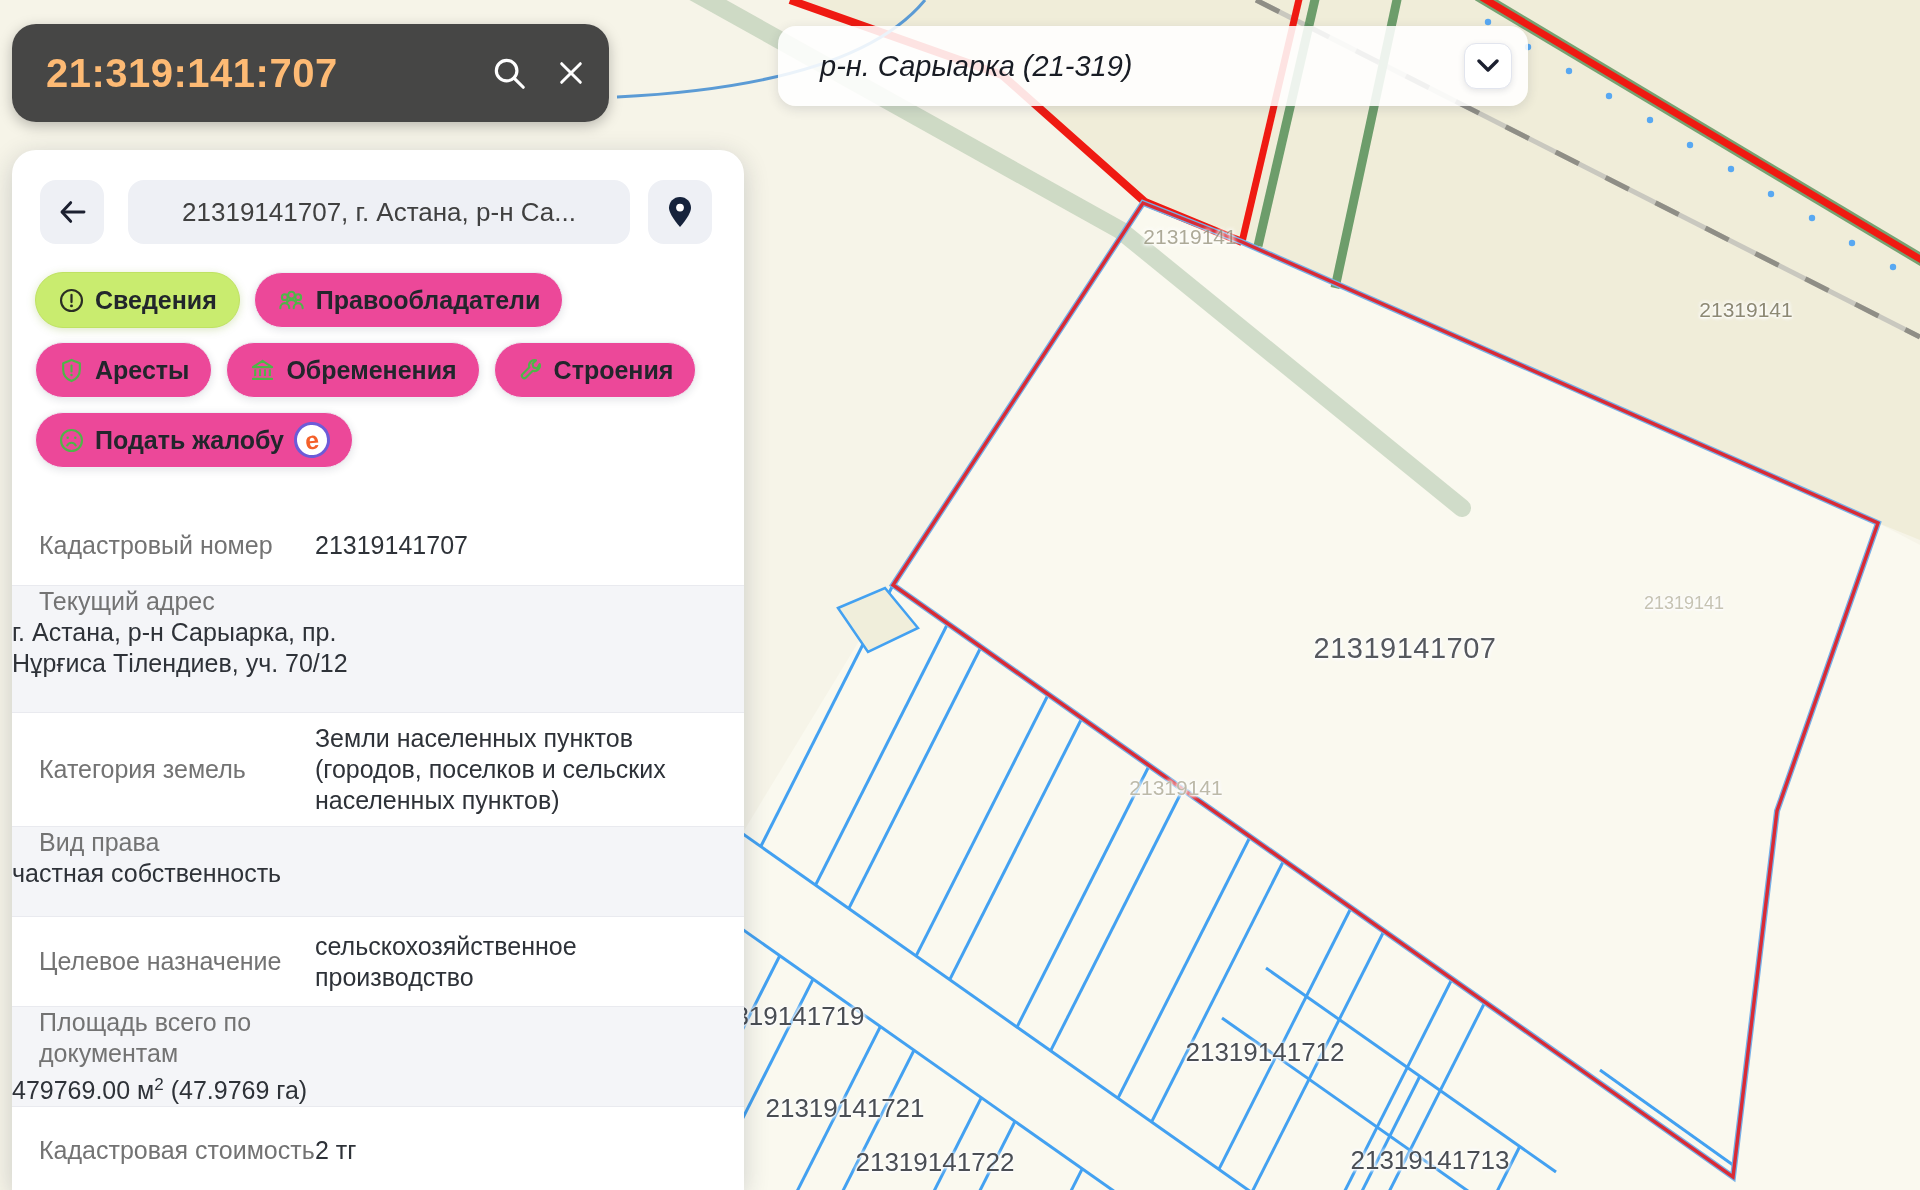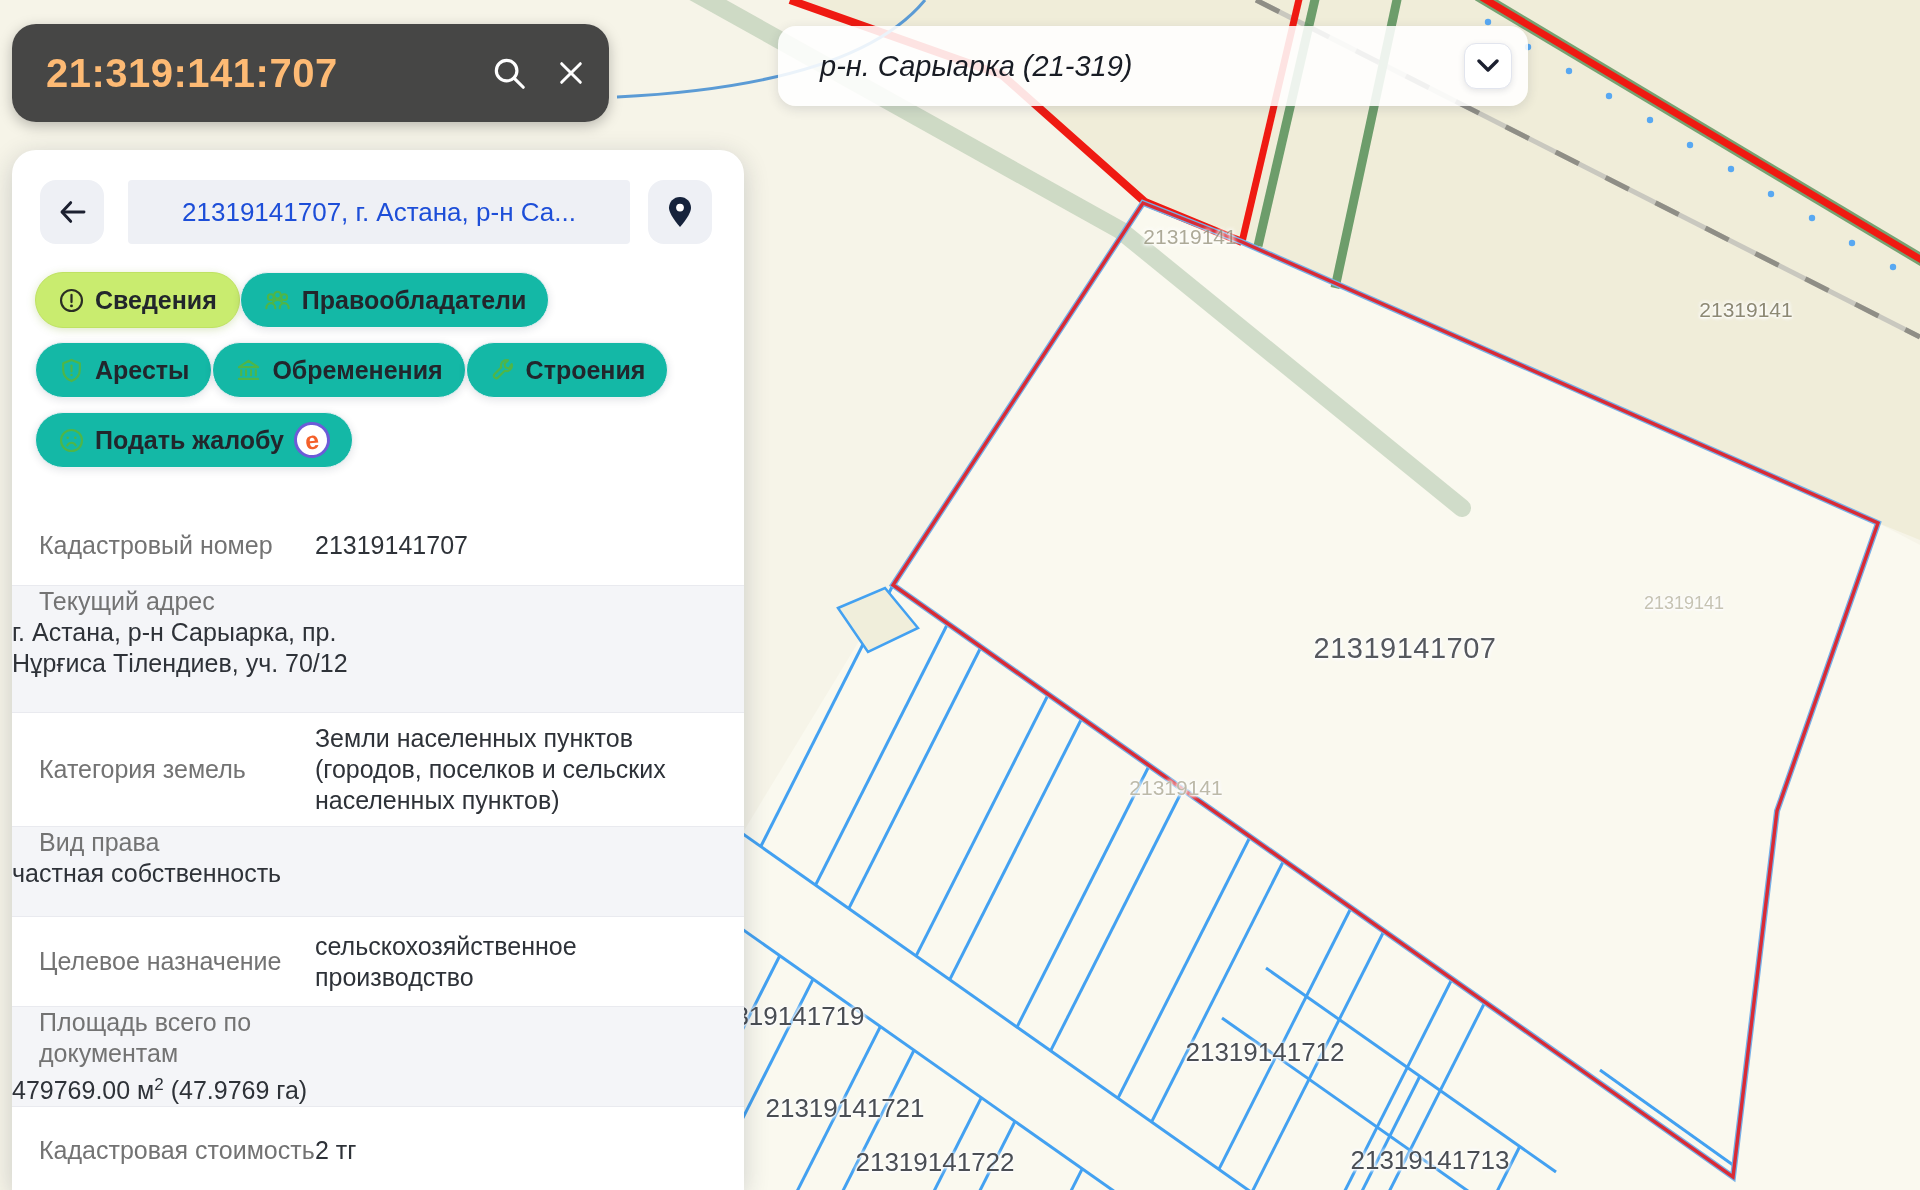--- a/index.html
+++ b/index.html
@@ -33,24 +33,24 @@
   .chev-btn { width:48px; height:46px; background:#fff; border:1px solid #e2e5ee; border-radius:12px;
     display:flex; align-items:center; justify-content:center; margin-right:16px;
     box-shadow:0 2px 6px rgba(40,50,70,.12); cursor:pointer; }
 
   
   .panel { position:absolute; left:12px; top:150px; width:732px; height:1040px;
     background:#fff; border-radius:24px 24px 0 0; box-shadow:0 6px 26px rgba(30,40,60,.20); overflow:hidden; }
   .sq-btn { position:absolute; width:64px; height:64px; top:30px; background:#eef0f5;
     border-radius:16px; display:flex; align-items:center; justify-content:center; cursor:pointer; }
   .addr-chip { position:absolute; left:116px; top:30px; width:502px; height:64px; background:#eef0f5;
-    border-radius:4px; display:flex; align-items:center; justify-content:center;
-    font-size:26px; color:#1d4ed8; font-weight:500; cursor:pointer; }
-  .pill-row { position:absolute; left:0; width:732px; padding-left:23px; display:flex; }
-  .pill { height:56px; border-radius:28px; background:#14b8a6; display:flex; align-items:center;
+    border-radius:16px; display:flex; align-items:center; justify-content:center;
+    font-size:26px; color:#404040; font-weight:500; cursor:pointer; }
+  .pill-row { position:absolute; left:0; width:732px; padding-left:23px; display:flex; gap:14px; }
+  .pill { height:56px; border-radius:28px; background:#ec4899; display:flex; align-items:center;
     gap:10px; padding:0 22px; font-size:25px; font-weight:600; color:#22262c;
     border:1px solid #eef0f4; box-shadow:0 2px 9px rgba(25,35,60,.12); cursor:pointer; white-space:nowrap; }
   .pill.active { background:#c9ec6f; border-color:#bfe263; box-shadow:0 2px 8px rgba(120,160,30,.25); }
   .elogo { width:36px; height:36px; border-radius:50%; border:3px solid #6c5bd8; color:#f4602a;
     font-size:25px; font-weight:700; display:flex; align-items:center; justify-content:center;
     background:#fff; transform:rotate(-6deg); }
 
   
   .dtable { position:absolute; left:0; top:355px; width:732px; }
   .drow { position:relative; display:flex; border-top:1.5px solid #e9eaef; }

